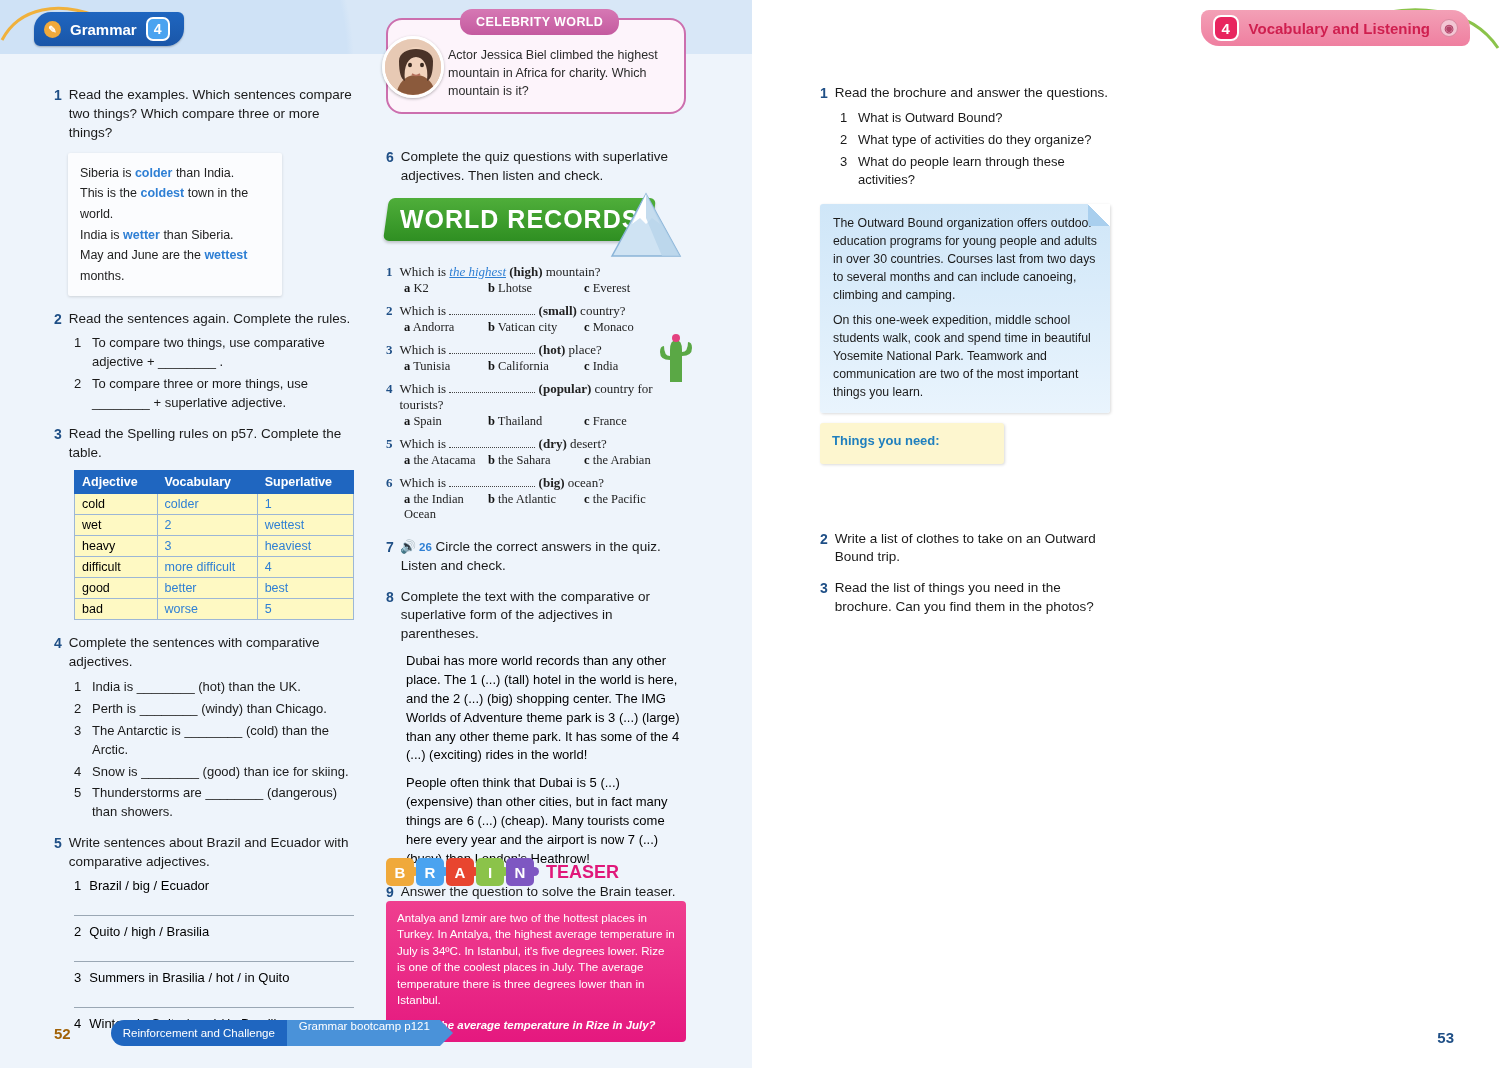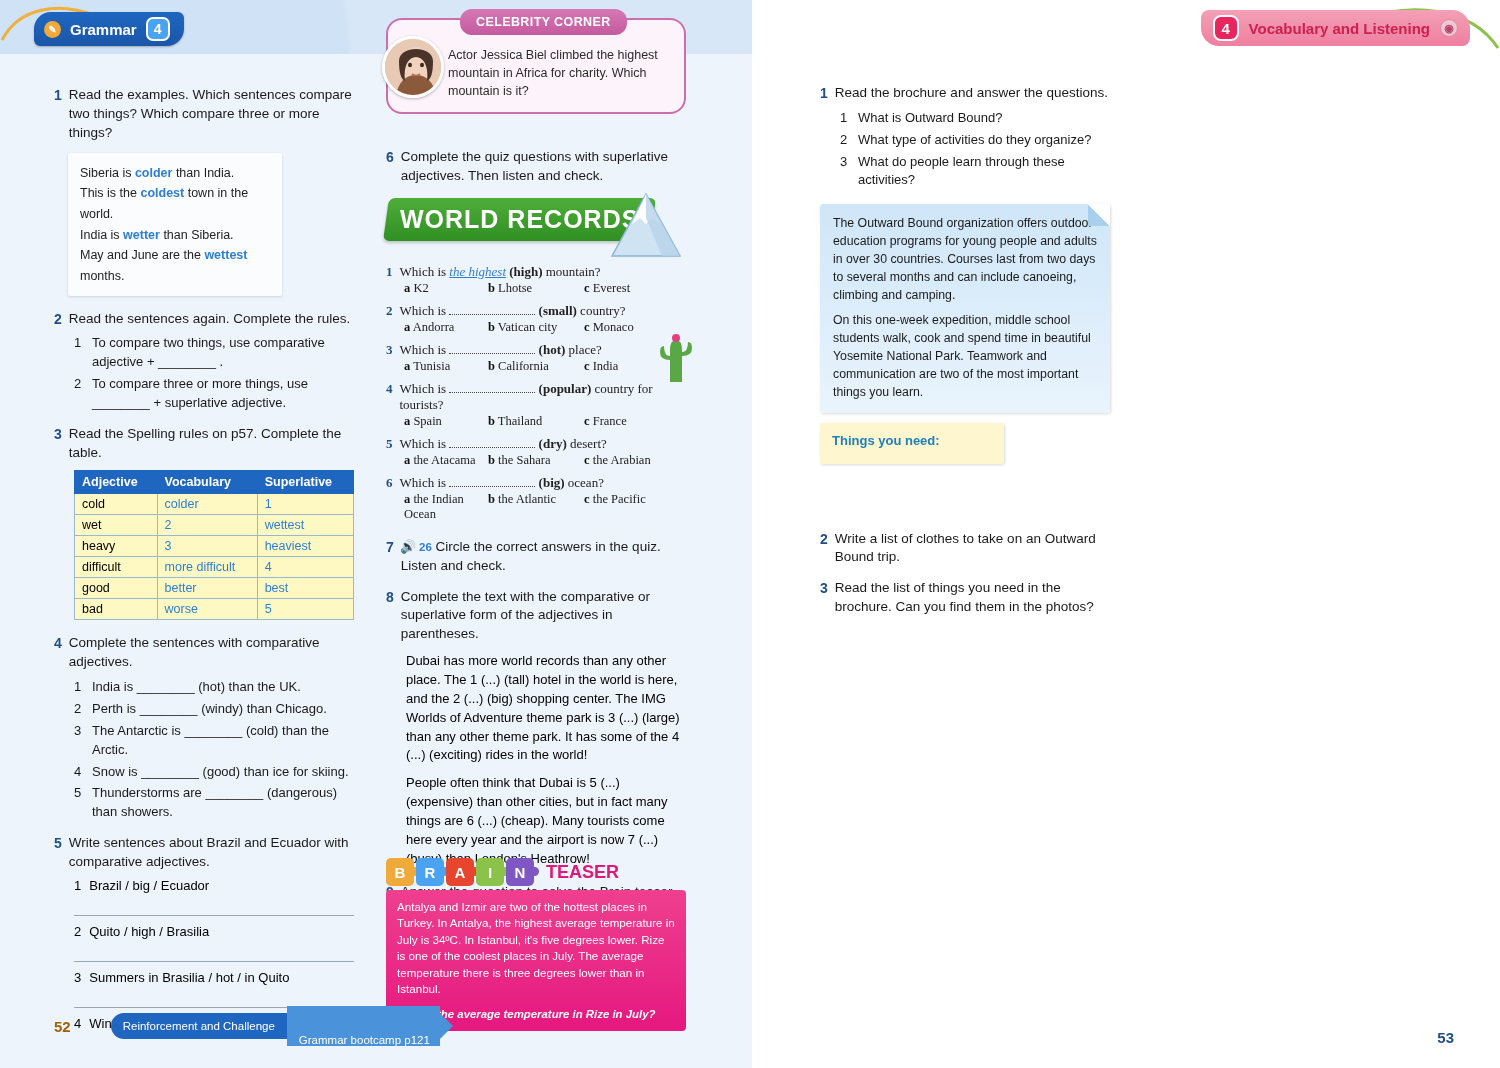--- a/index.html
+++ b/index.html
@@ -153,34 +153,34 @@
     content: ""; position: absolute; right: -5px; top: 9px; width: 9px; height: 9px;
     border-radius: 50%; background: inherit;
   }
   .brain-teaser-word {
     color: #e0187a; font-weight: bold; font-size: 18px; margin-left: 10px;
     align-self: center;
   }
   .brain-body {
     background: linear-gradient(#ef3f8f, #e5187f); color: #fff;
     font-size: 11.6px; line-height: 1.42; padding: 9px 11px; border-radius: 4px;
-    margin-top: 4px;
+    margin-top: 15px;
   }
   .brain-q { font-style: italic; font-weight: bold; margin-top: 8px; font-size: 11.4px; }
 
   
   .footer-left { position: absolute; left: 54px; bottom: 22px; display: flex; align-items: center; gap: 0; }
   .pg-num { font-size: 15px; color: #a16207; font-weight: bold; }
   .foot-pill {
     margin-left: 40px; display: flex; align-items: center; height: 26px;
     background: #1f66c0; color: #fff; font-size: 11.5px; border-radius: 13px 0 0 13px;
     padding: 0 12px;
   }
   .foot-pill2 {
-    display: flex; align-items: flex-end; height: 40px; background: #4a92d9;
+    display: flex; align-items: flex-start; height: 26px; background: #4a92d9;
     color: #fff; font-size: 11.5px; padding: 0 10px 0 12px; gap: 7px;
   }
   .foot-arrow {
     width: 0; height: 0; border-left: 13px solid #4a92d9;
     border-top: 13px solid transparent; border-bottom: 13px solid transparent;
   }
   .pg-num-right { position: absolute; right: 46px; bottom: 22px; font-size: 15px; color: #1f4f86; font-weight: bold; }
 
   
   .brochure {
@@ -359,21 +359,21 @@
               <span>4</span>
               <span>Winters in Quito / cool / in Brasilia</span>
             </div>
 
         </div>
       </div>
     </div>
 
     <div class="celeb">
       <div class="celeb-bubble">
-        <div class="celeb-banner">CELEBRITY CORNER</div>
+        <div class="celeb-banner">CELEBRITY WORLD</div>
         <div class="celeb-photo">
           <svg viewBox="0 0 62 62" width="62" height="62">
             <rect width="62" height="62" fill="#e7c9b4"></rect>
             <ellipse cx="31" cy="26" rx="15" ry="18" fill="#f1d3bd"></ellipse>
             <path d="M10,62 C12,42 22,36 31,36 C40,36 50,42 52,62 Z" fill="#8b5a3c"></path>
             <path d="M14,22 C14,6 48,6 48,22 C48,34 46,40 42,42 C44,26 38,18 31,18 C24,18 18,26 20,42 C16,40 14,34 14,22 Z" fill="#4a3328"></path>
             <ellipse cx="25" cy="26" rx="2" ry="2.3" fill="#3a2a20"></ellipse>
             <ellipse cx="37" cy="26" rx="2" ry="2.3" fill="#3a2a20"></ellipse>
             <path d="M27,35 Q31,38 35,35" stroke="#b5705c" stroke-width="1.6" fill="none"></path>
           </svg>

